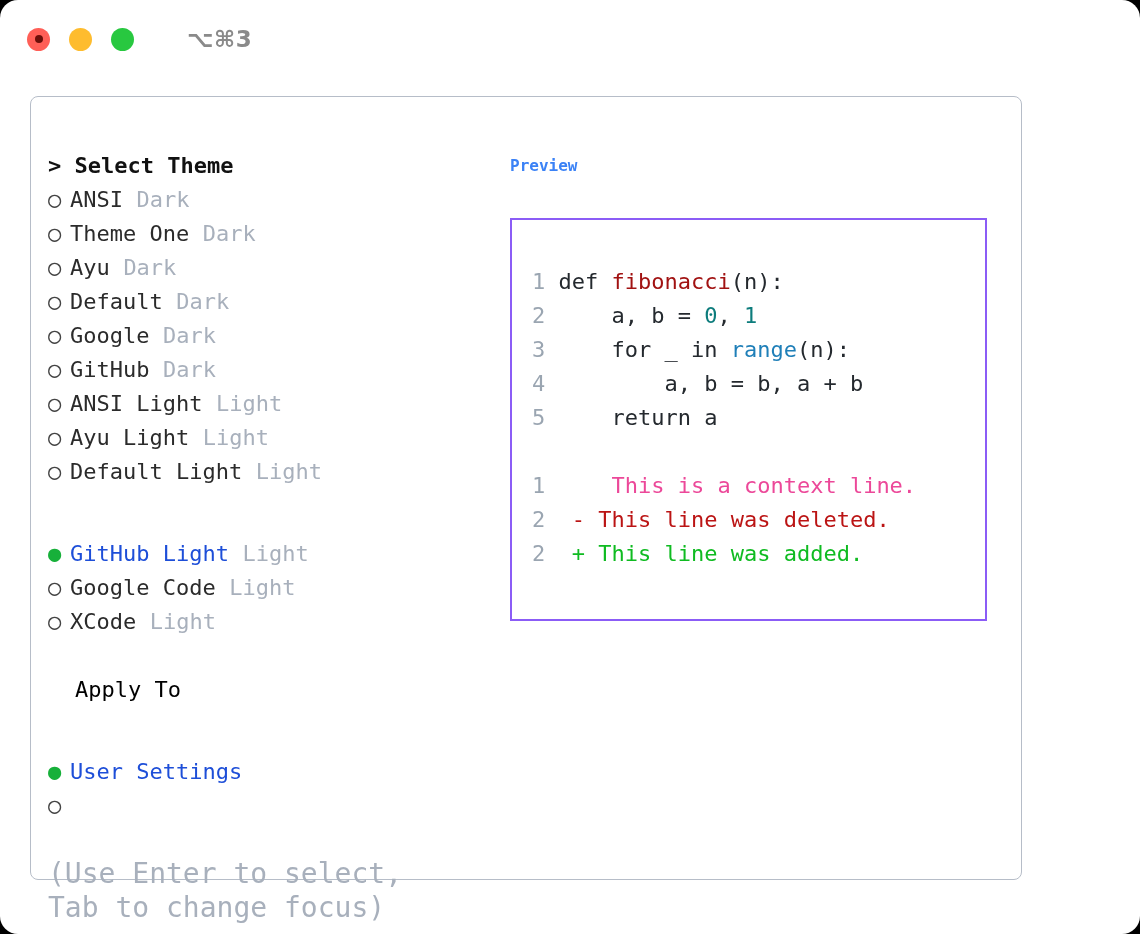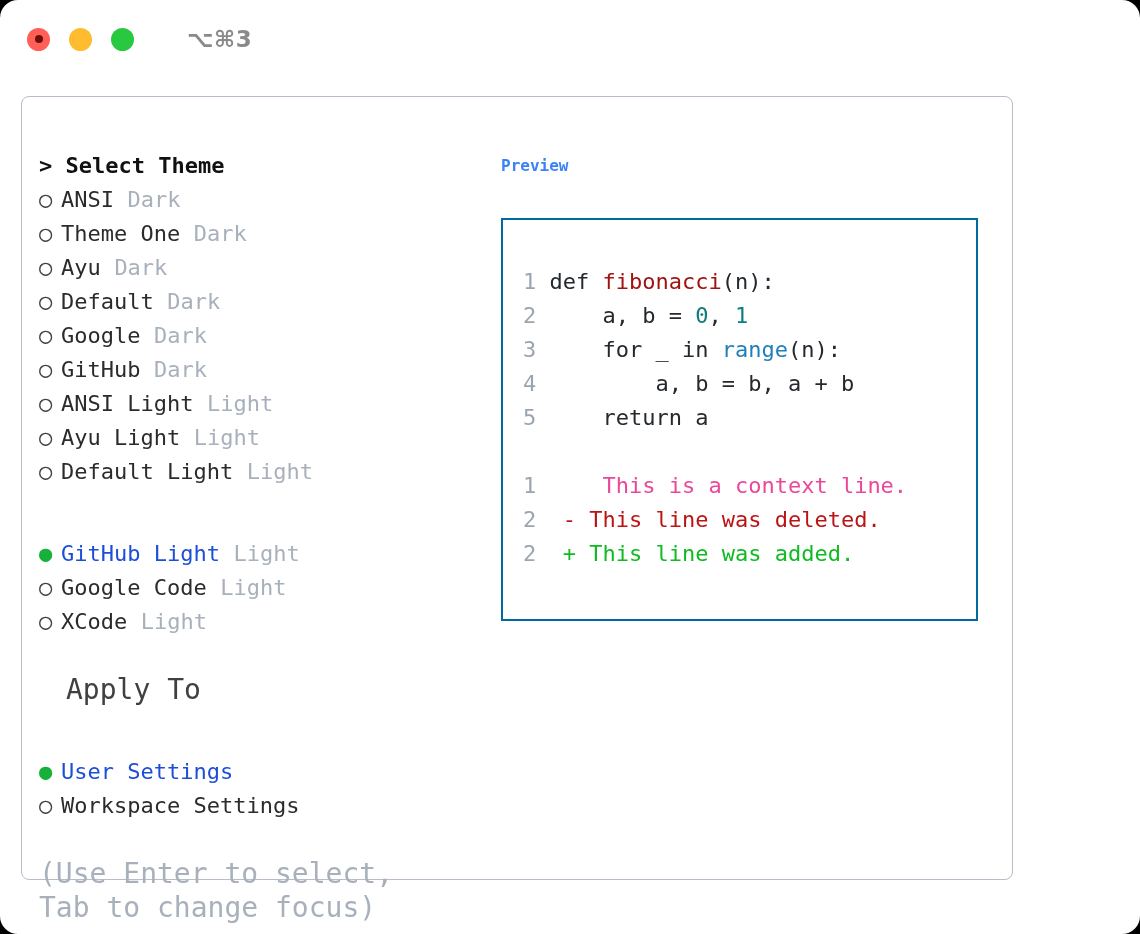--- a/index.html
+++ b/index.html
@@ -71,21 +71,21 @@
     font-size: 23px;
     font-weight: 700;
     color: #8a8a8a;
     letter-spacing: 0.5px;
     white-space: nowrap;
   }
 
   
   .panel {
     position: absolute;
-    left: 21px;
+    left: 30px;
     top: 96px;
     width: 992px;
     height: 784px;
     border: 1px solid #b6bdc8;
     border-radius: 8px;
     box-sizing: border-box;
     background: #ffffff;
   }
 
   .columns {
@@ -130,22 +130,22 @@
   }
   .bullet.filled { color: #17b03a; }
   .theme-name { color: #2b2b2b; }
   .theme-row.selected .theme-name { color: #1d4ed8; margin-top: 48px; }
   .theme-variant {
     color: #a8b0bc;
     margin-left: 0.62em;
   }
 
   .apply-header {
-    font-size: 28px;
-    color: #404040;
+    font-size: 22px;
+    color: #000000;
     line-height: 34px;
     margin-top: 34px;
     padding-left: 27px;
     white-space: pre;
   }
 
   .hint {
     margin-top: 34px;
     font-size: 28px;
     line-height: 34px;
@@ -164,21 +164,21 @@
   .preview-title {
     font-size: 16px;
     font-weight: 700;
     color: #3b82f6;
     line-height: 34px;
   }
   .preview-box {
     margin-top: 35px;
     width: 477px;
     height: 403px;
-    border: 2px solid #0369a1;
+    border: 2px solid #8b5cf6;
     box-sizing: border-box;
     background: #ffffff;
     position: relative;
   }
   .code {
     position: absolute;
     left: 20px;
     top: 45px;
     font-size: 22px;
     line-height: 34px;
@@ -237,21 +237,21 @@
             <div class="theme-row"><span class="bullet">○</span><span class="theme-name">Default Light</span><span class="theme-variant">Light</span></div>
             <div class="theme-row selected"><span class="bullet filled">●</span><span class="theme-name">GitHub Light</span><span class="theme-variant">Light</span></div>
             <div class="theme-row"><span class="bullet">○</span><span class="theme-name">Google Code</span><span class="theme-variant">Light</span></div>
             <div class="theme-row"><span class="bullet">○</span><span class="theme-name">XCode</span><span class="theme-variant">Light</span></div>
           </div>
 
         <div class="apply-header">Apply To</div>
 
         <div id="apply-list">
             <div class="theme-row selected"><span class="bullet filled">●</span><span class="theme-name">User Settings</span></div>
-            <div class="theme-row"><span class="bullet">○</span><span class="theme-name">Workspace Settings</span></div>
+            <div class="theme-row"><span class="bullet">○</span></div>
           </div>
 
         <div class="hint">(Use Enter to select, Tab to change focus)</div>
       </div>
 
       <div class="right-col">
         <div class="preview-title">Preview</div>
 
         <div class="preview-box">
           <div class="code" id="code-area"><span class="code-line"><span class="lineno">1</span> <span class="tok-plain">def </span><span class="tok-func">fibonacci</span><span class="tok-plain">(n):</span></span><span class="code-line"><span class="lineno">2</span> <span class="tok-plain">    a, b = </span><span class="tok-num">0</span><span class="tok-plain">, </span><span class="tok-num">1</span></span><span class="code-line"><span class="lineno">3</span> <span class="tok-plain">    for _ in </span><span class="tok-built">range</span><span class="tok-plain">(n):</span></span><span class="code-line"><span class="lineno">4</span> <span class="tok-plain">        a, b = b, a + b</span></span><span class="code-line"><span class="lineno">5</span> <span class="tok-plain">    return a</span></span><span class="blank-line"></span><span class="code-line"><span class="lineno">1</span>  <span class="diff-ctx"> </span><span class="diff-ctx">  This is a context line.</span></span><span class="code-line"><span class="lineno">2</span>  <span class="diff-del">-</span><span class="diff-del"> This line was deleted.</span></span><span class="code-line"><span class="lineno">2</span>  <span class="diff-add">+</span><span class="diff-add"> This line was added.</span></span></div>

